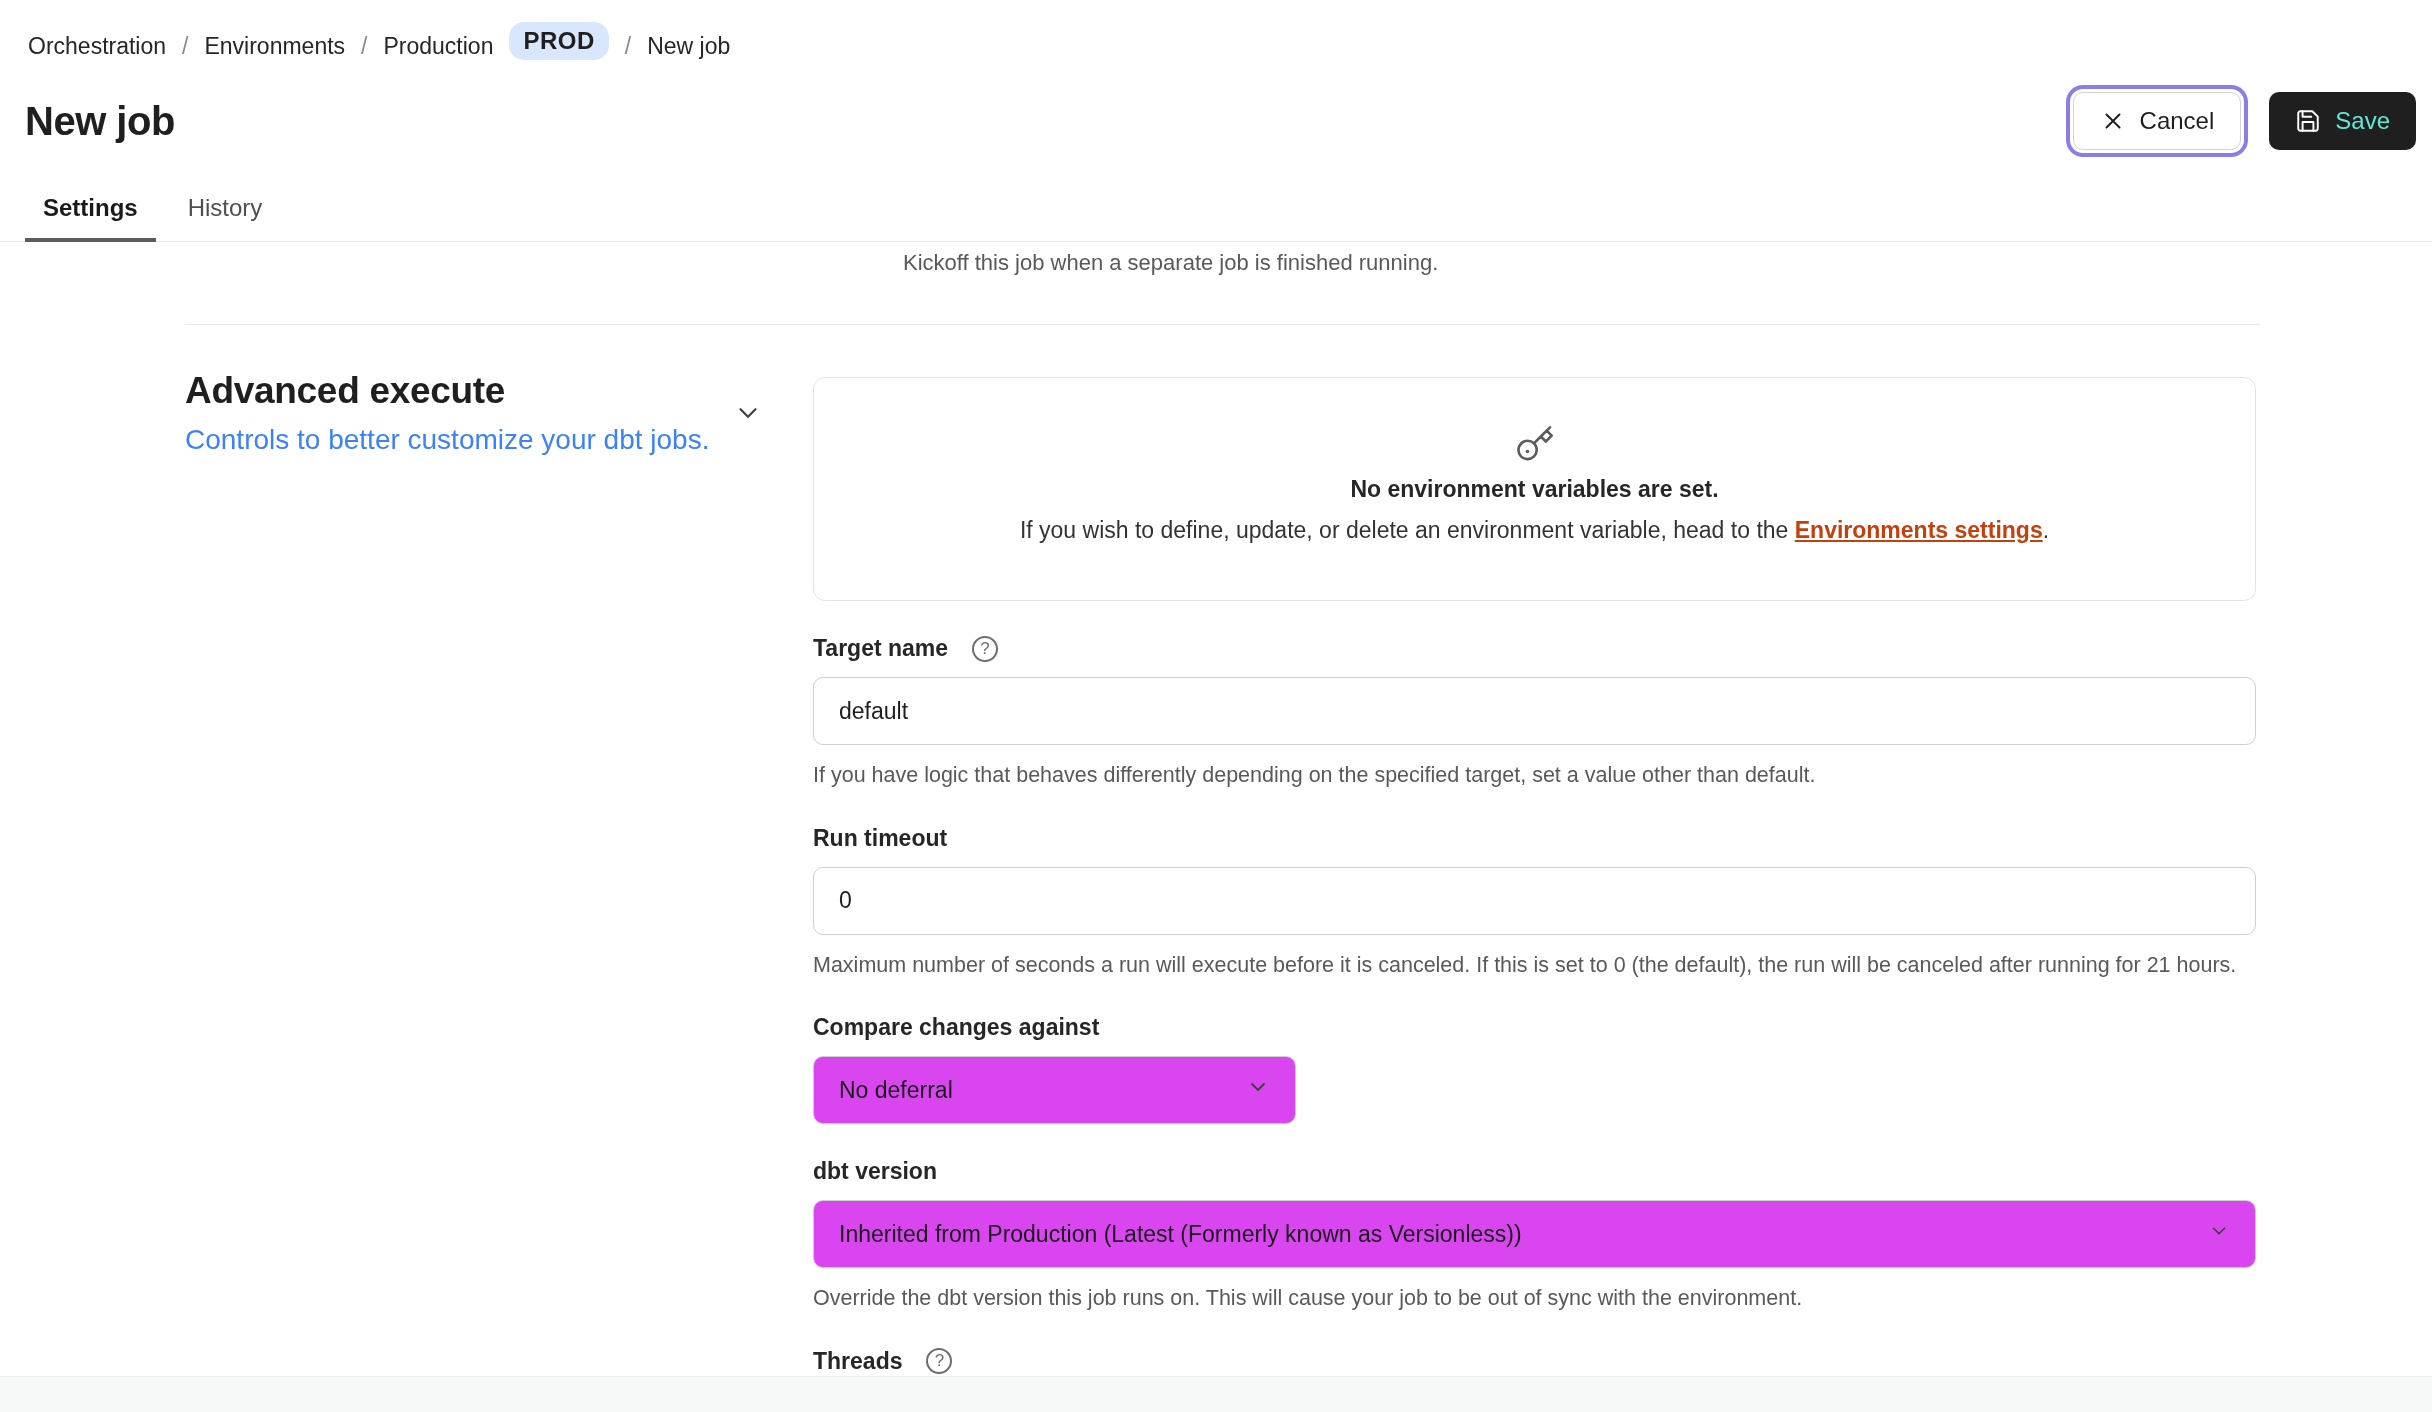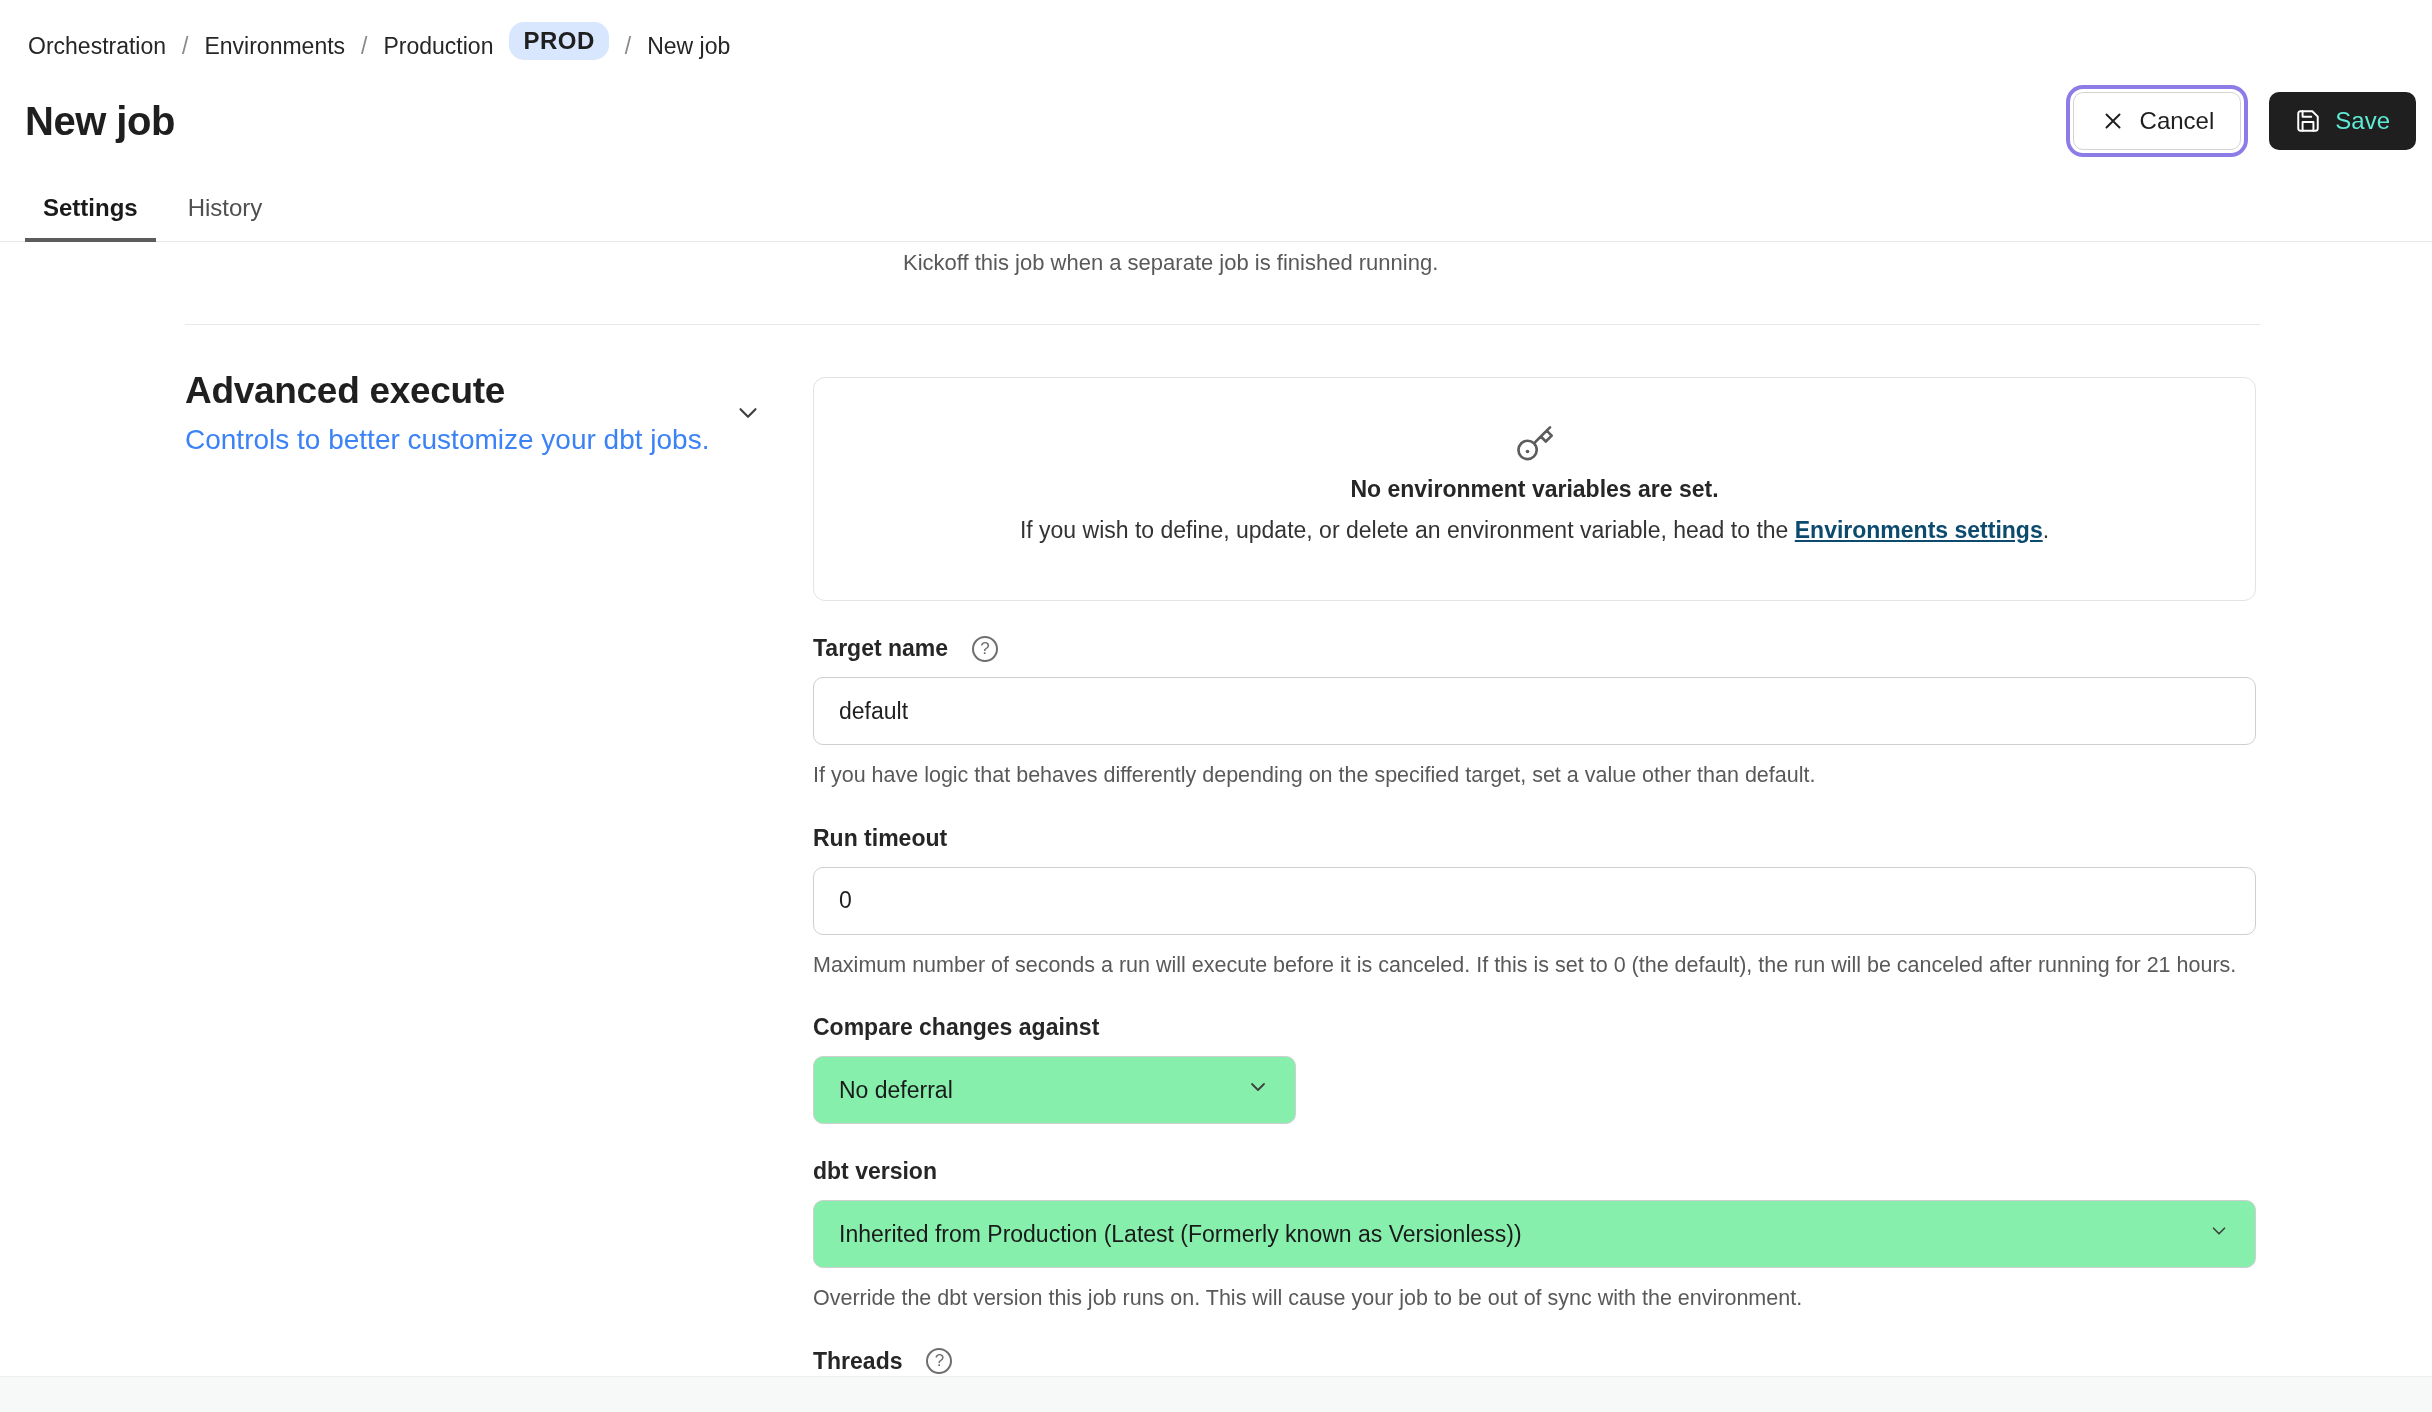--- a/index.html
+++ b/index.html
@@ -78,21 +78,21 @@
   .adv-right { width: 1443px; }
 
   .env-card {
     border: 1px solid #e3e3e3; border-radius: 12px;
     margin-top: 7px; padding: 46px 40px 56px;
     text-align: center;
   }
   .env-key { margin-bottom: 8px; }
   .env-title { font-size: 23px; font-weight: 600; color: #262626; margin-top: 6px; }
   .env-body { font-size: 23px; color: #333333; margin-top: 14px; }
-  .env-link { font-weight: bold; text-decoration: underline; cursor: pointer; color: #0c4a6e; }
+  .env-link { font-weight: bold; text-decoration: underline; cursor: pointer; color: #c2410c; }
 
   .field { margin-top: 34px; }
   .field-label {
     display: flex; align-items: center; gap: 24px;
     font-size: 23px; font-weight: bold; color: #262626;
   }
   .help-circle {
     width: 26px; height: 26px; border: 2px solid #6e6e6e; border-radius: 50%;
     color: #6e6e6e; font-size: 17px; font-weight: normal;
     display: inline-flex; align-items: center; justify-content: center;
@@ -103,21 +103,21 @@
     border: 1px solid #cfcfcf; border-radius: 10px;
     font-size: 23px; color: #1f1f1f; padding: 0 25px;
     font-family: inherit; background: #fff;
   }
   .field-help { font-size: 21.5px; color: #595959; margin-top: 15px; line-height: 1.42; max-width: 1443px; }
   .select {
     height: 68px; margin-top: 15px;
     border: 1px solid #cfcfcf; border-radius: 10px;
     display: flex; align-items: center; justify-content: space-between;
     padding: 0 25px; font-size: 23px; color: #1a1a1a;
-    cursor: pointer; background: #86efac;
+    cursor: pointer; background: #d946ef;
   }
   .select.narrow { width: 483px; }
   .select-value { font-weight: 500; }
   .select.full .select-value { font-weight: normal; }
 
   .footer-strip {
     position: fixed; bottom: 0; left: 0; right: 0; height: 36px;
     background: #f7f8f8; border-top: 1px solid #efefef;
   }
 </style>

